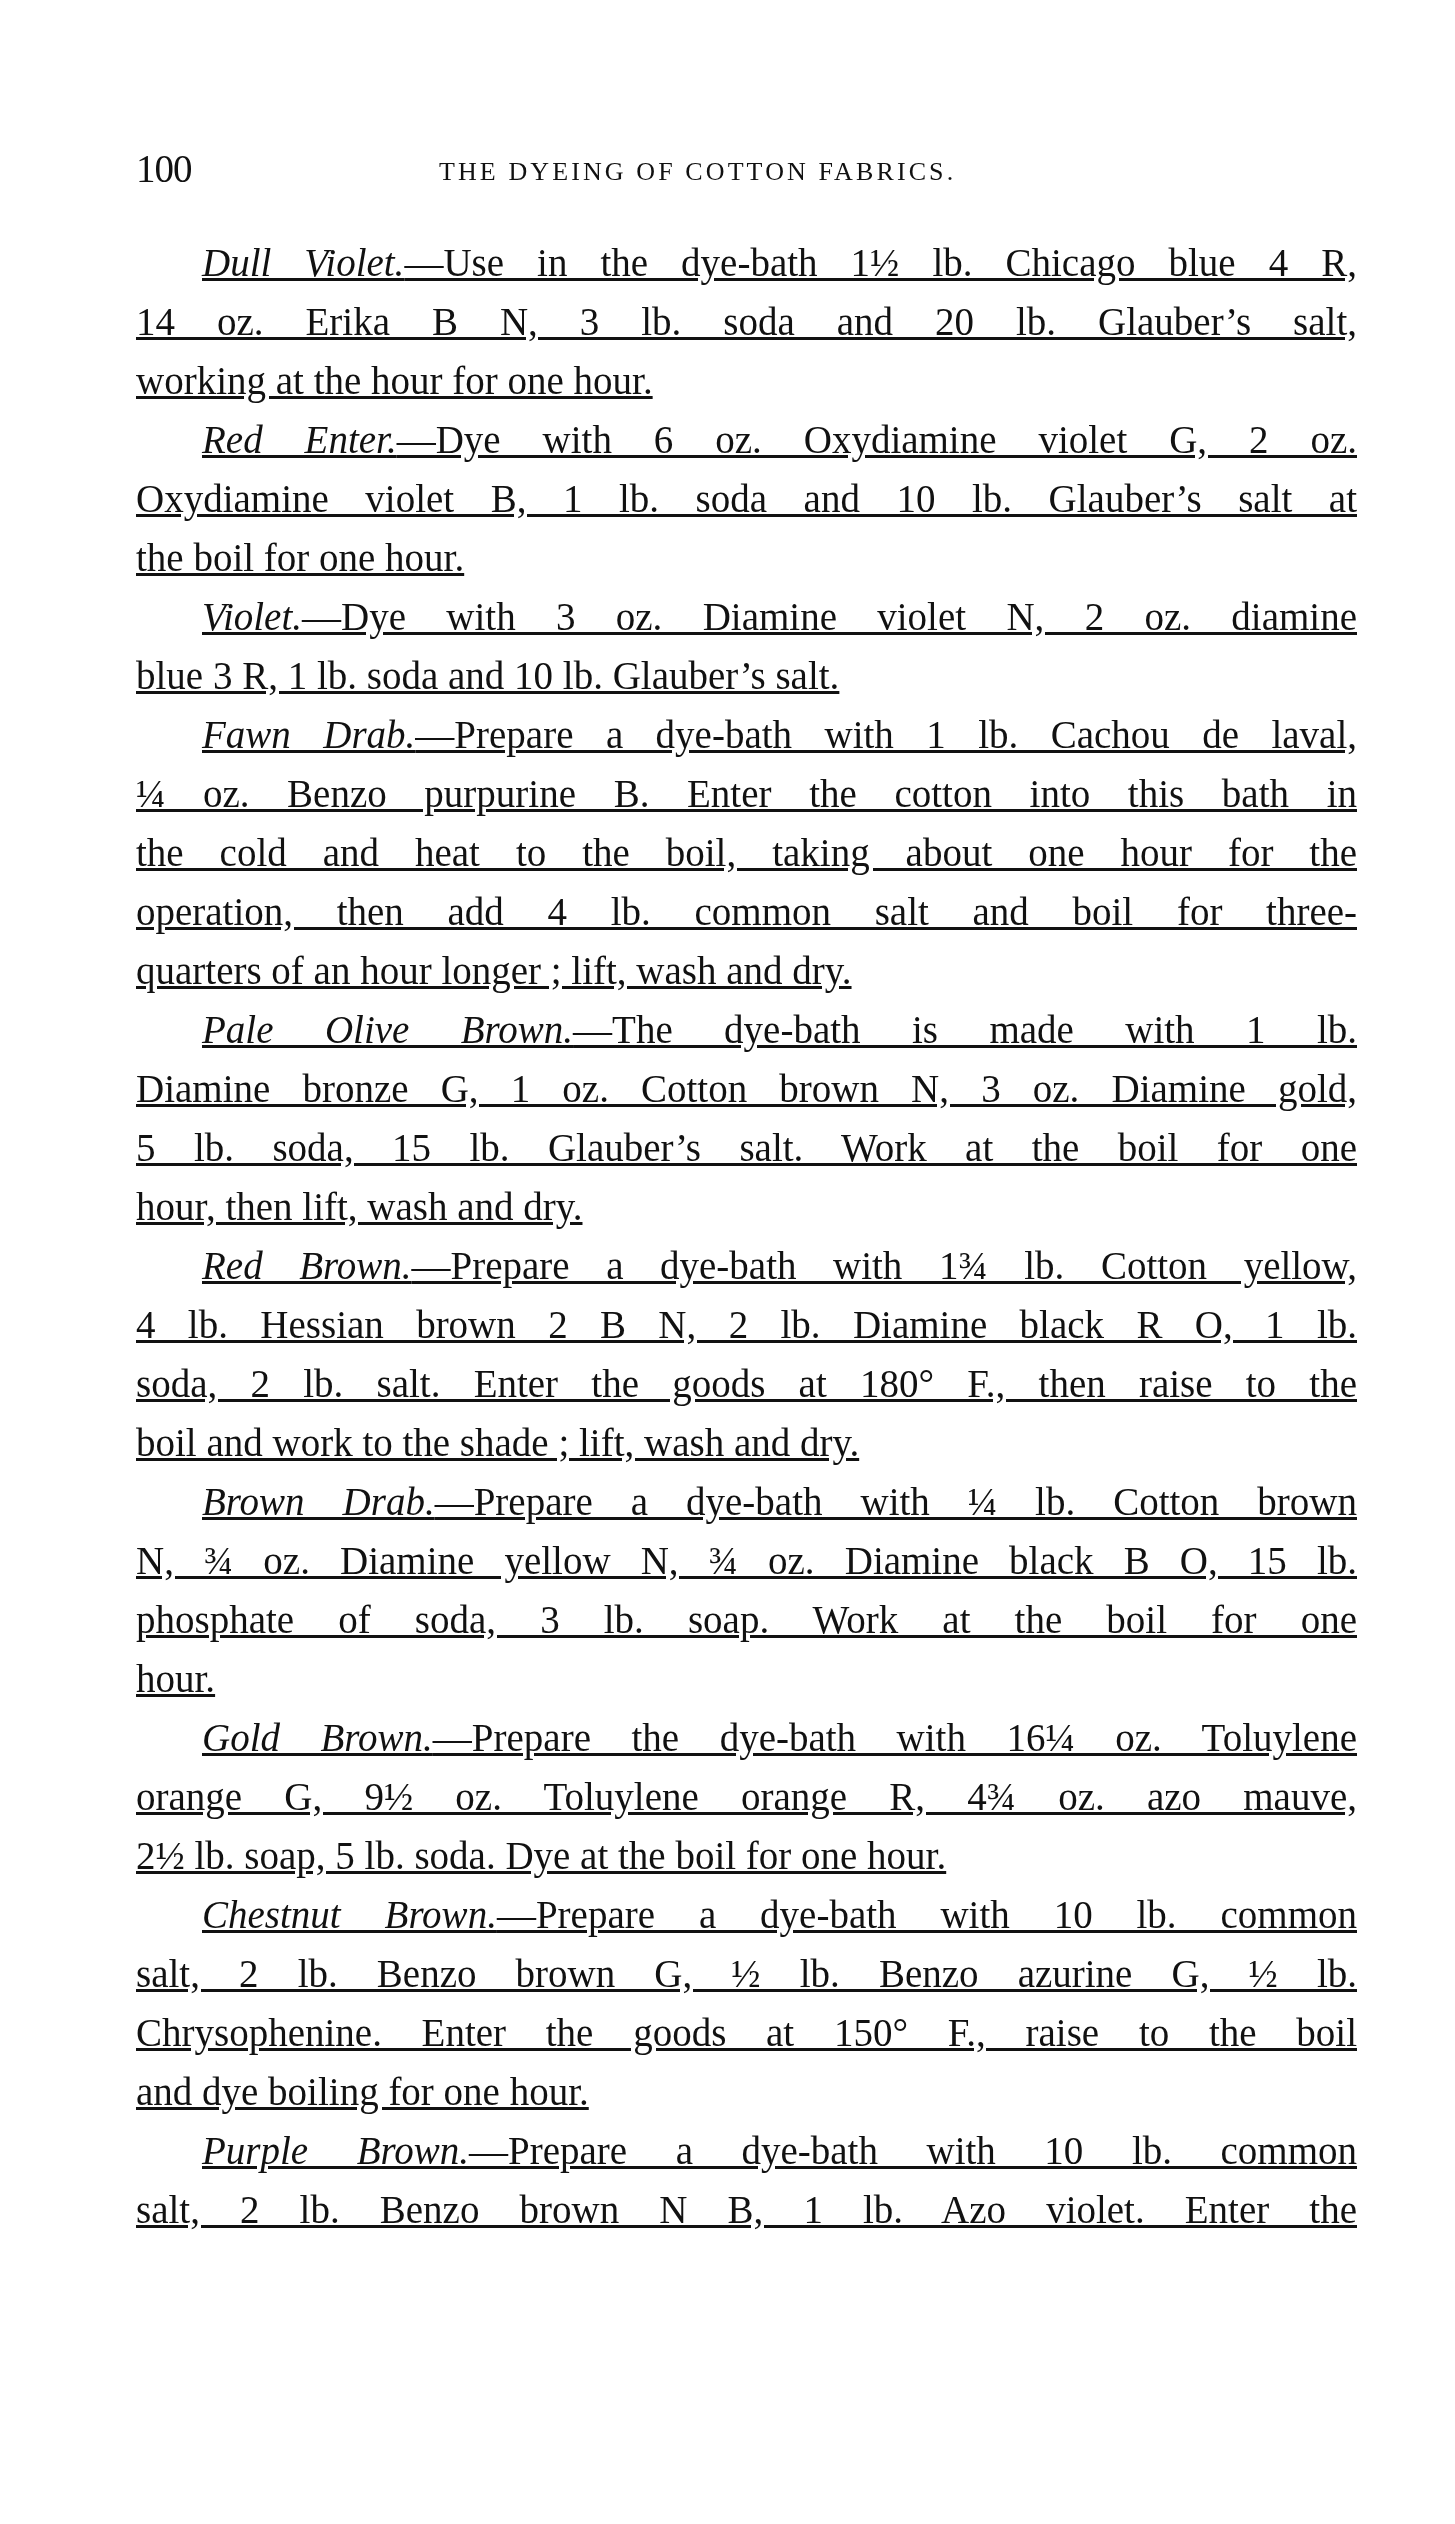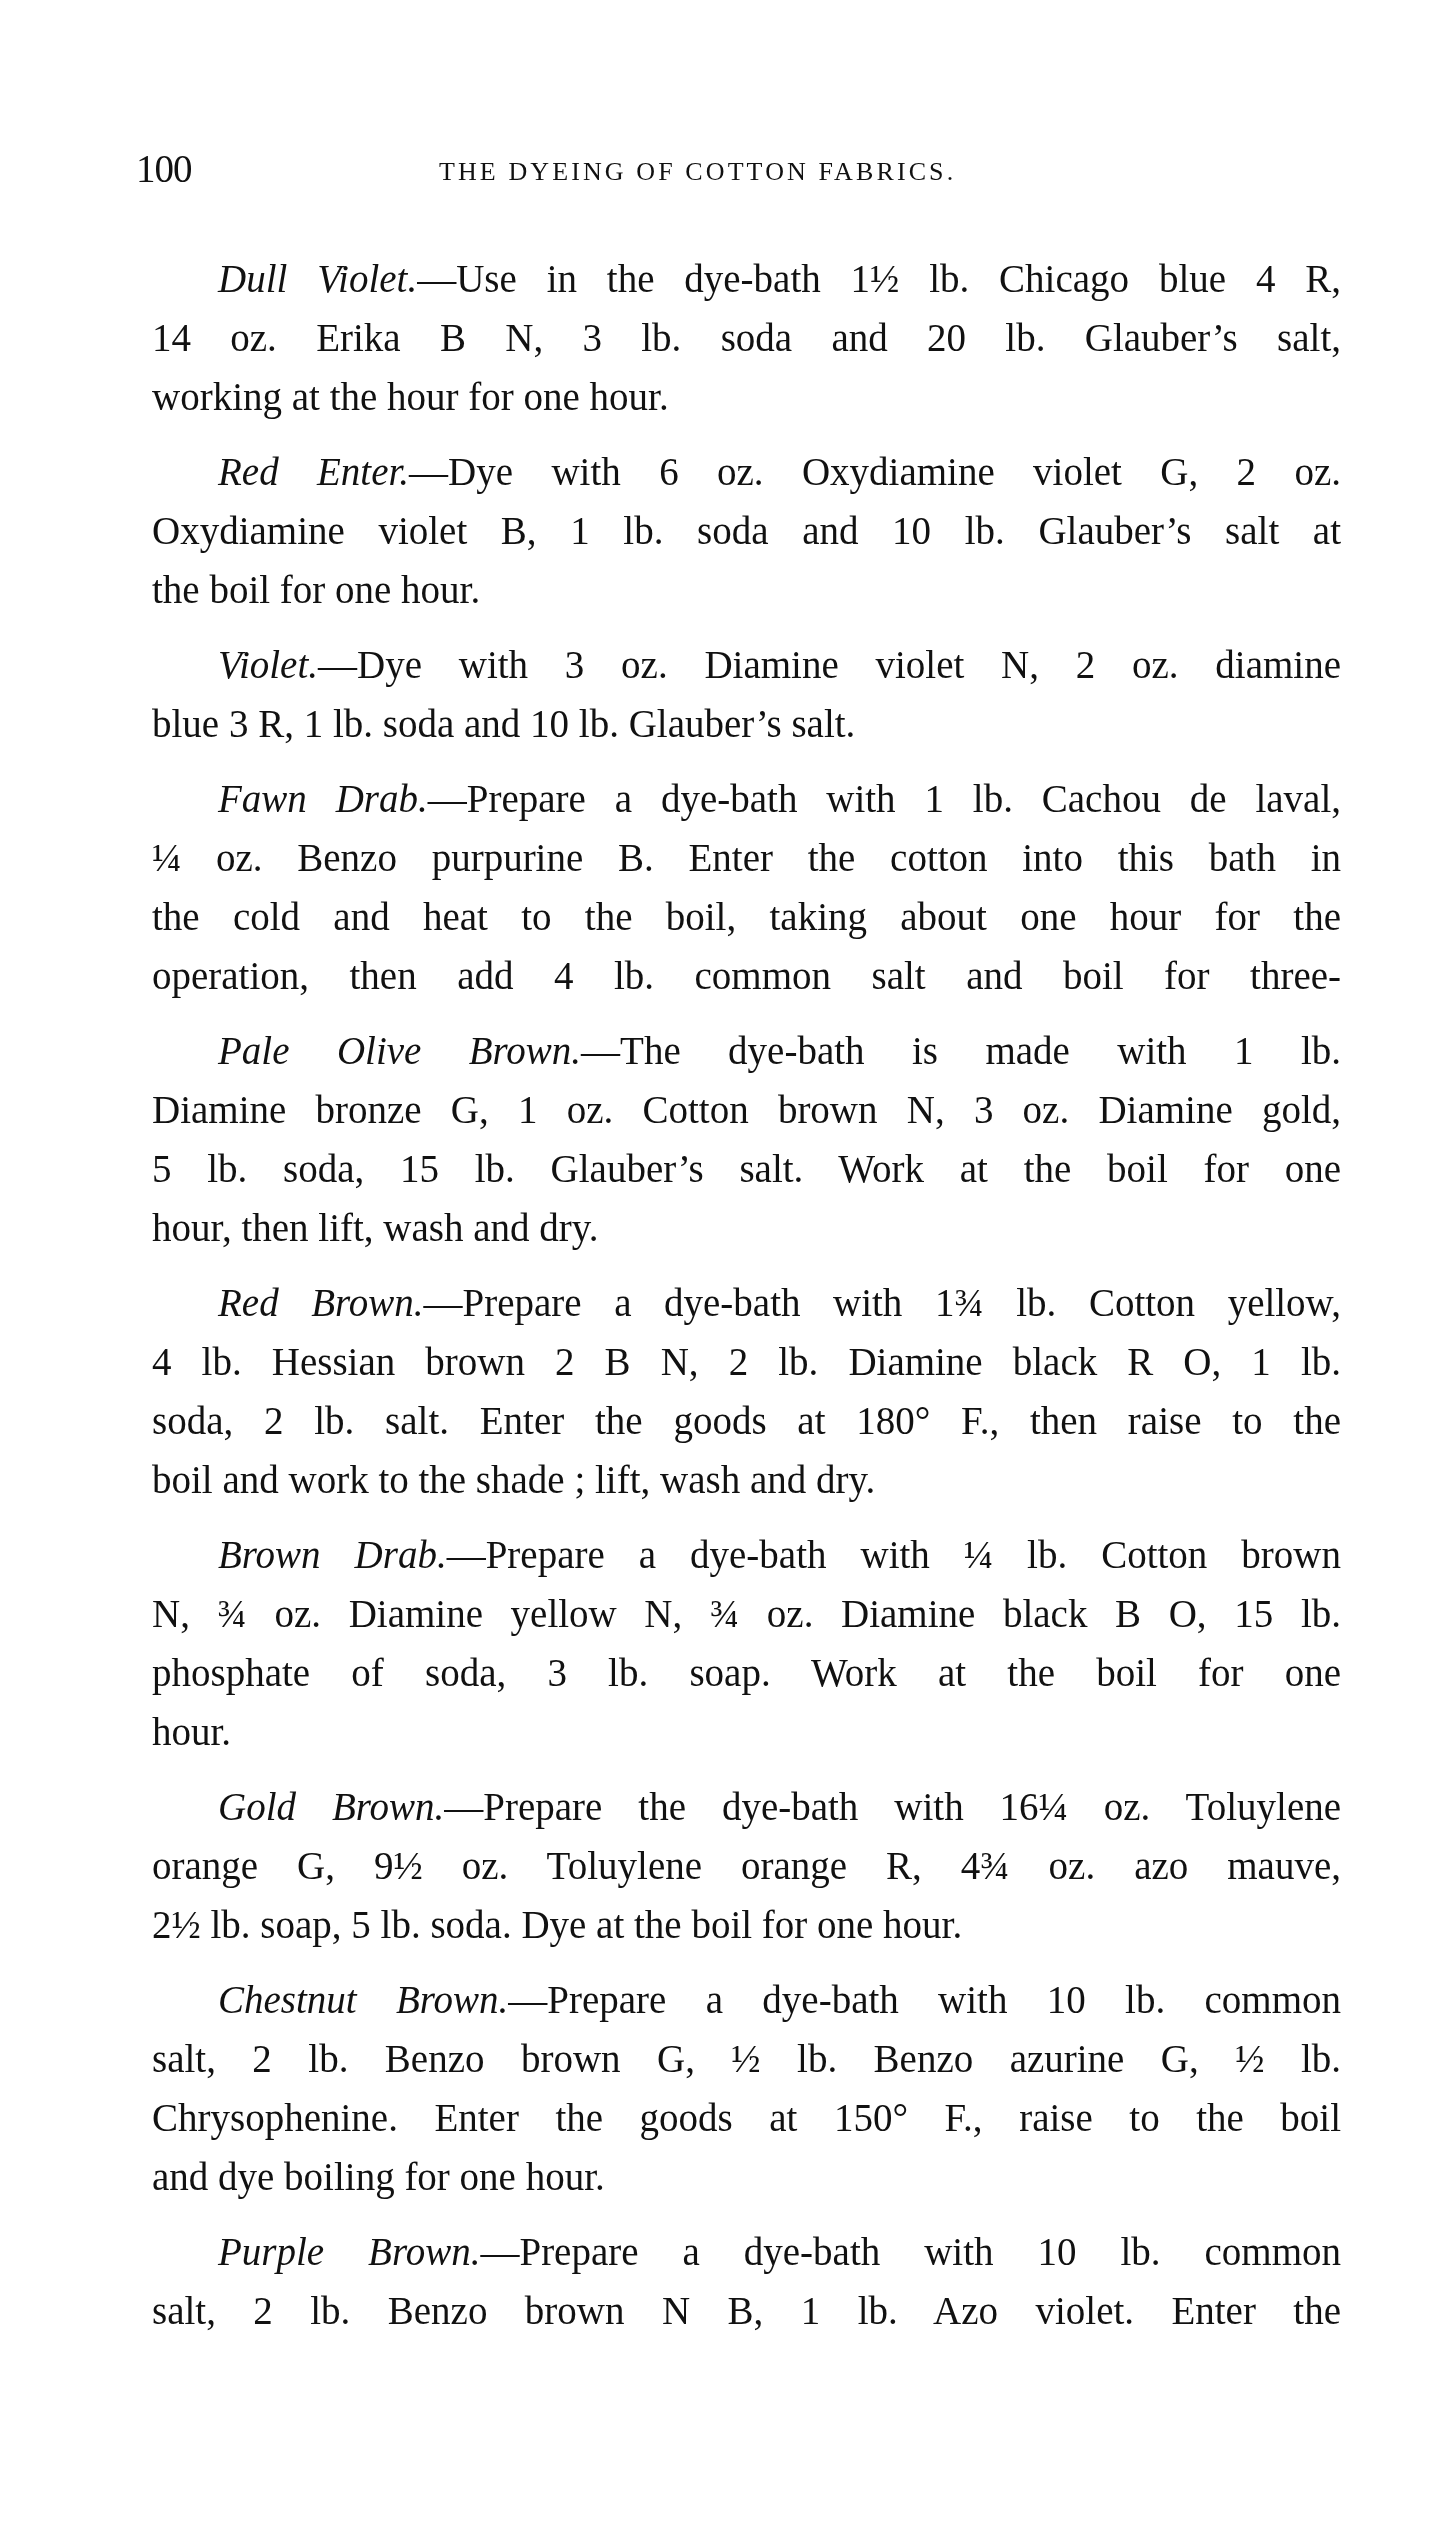--- a/index.html
+++ b/index.html
@@ -6,21 +6,21 @@
   body { width: 1456px; height: 2525px; position: relative; overflow: hidden; color: #111111;
          font-family: "DejaVu Serif", "Liberation Serif", serif; }
   .page { position: absolute; left: 0; top: 0; width: 1456px; height: 2350px; }
   .running-head { position: absolute; top: 146px; left: 136px; width: 1221px; height: 45px; }
   .page-number { position: absolute; left: 0; top: 0; font-size: 39px; line-height: 45px;
                  font-family: "Liberation Serif", serif; letter-spacing: -1px; }
   .running-title { position: absolute; left: 267px; top: 5.8px; font-size: 26px; line-height: 39px;
                    letter-spacing: 3.1px; font-family: "Liberation Serif", serif; margin-left: 36px; }
   .body-text { position: absolute; left: 136px; top: 233px; width: 1221px;
                font-family: "Liberation Serif", serif; font-size: 39px; line-height: 59px; }
-  .para { margin: 16px; }
+  .para { margin: 0; text-decoration: underline; }
   .line { display: block; height: 59px; white-space: nowrap; text-align: justify;
           text-align-last: justify; }
   .line.last { text-align-last: left; }
   .line.first { padding-left: 66px; }
   .recipe-name { font-style: italic; }
 </style>
 </head>
 <body>
 
 <div class="page">
@@ -47,20 +47,21 @@
     <div class="para">
       <span class="line first"><span class="recipe-name">Violet.</span><span>—Dye with 3 oz. Diamine violet N, 2 oz. diamine</span></span>
       <span class="line last">blue 3 R, 1 lb. soda and 10 lb. Glauber’s salt.</span>
     </div>
 
     <div class="para">
       <span class="line first"><span class="recipe-name">Fawn Drab.</span><span>—Prepare a dye-bath with 1 lb. Cachou de laval,</span></span>
       <span class="line">¼ oz. Benzo purpurine B.  Enter the cotton into this bath in</span>
       <span class="line">the cold and heat to the boil, taking about one hour for the</span>
       <span class="line">operation, then add 4 lb. common salt and boil for three-</span>
+      <span class="line last">quarters of an hour longer ; lift, wash and dry.</span>
     </div>
 
     <div class="para">
       <span class="line first"><span class="recipe-name">Pale Olive Brown.</span><span>—The dye-bath is made with 1 lb.</span></span>
       <span class="line">Diamine bronze G, 1 oz. Cotton brown N, 3 oz. Diamine gold,</span>
       <span class="line">5 lb. soda, 15 lb. Glauber’s salt.  Work at the boil for one</span>
       <span class="line last">hour, then lift, wash and dry.</span>
     </div>
 
     <div class="para">

